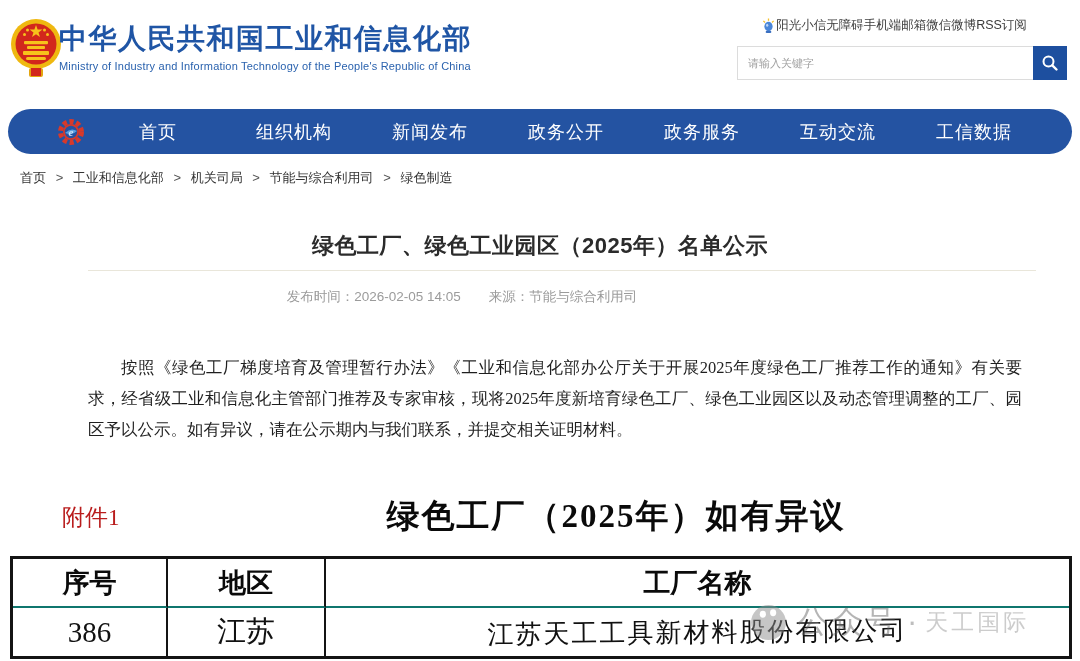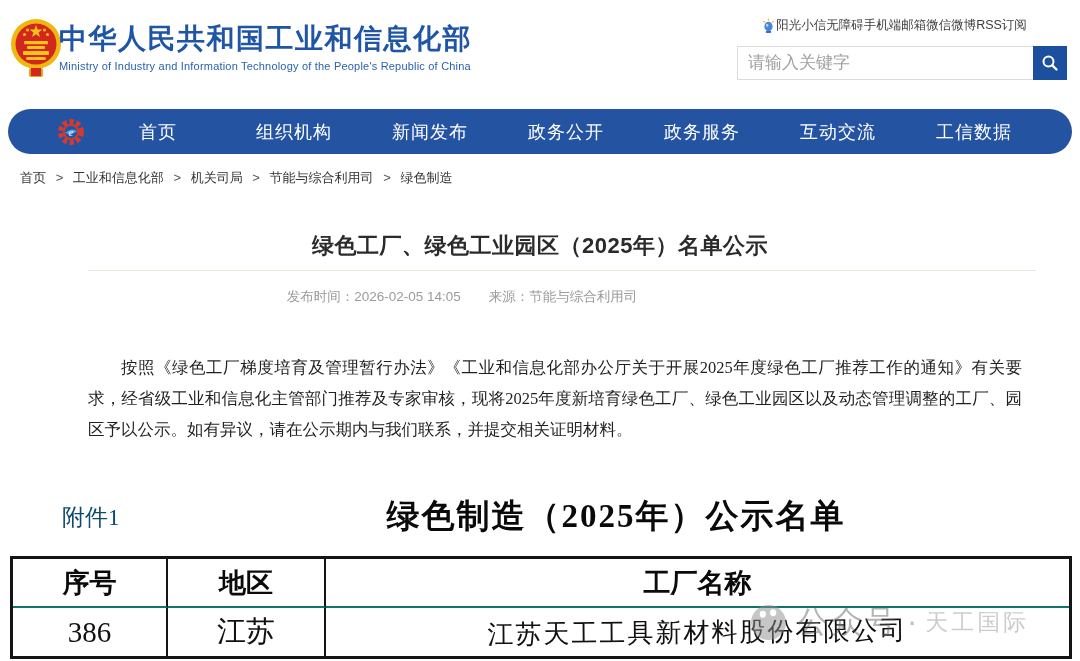--- a/index.html
+++ b/index.html
@@ -14,21 +14,21 @@
   .emblem { position:absolute; left:10px; top:17px; width:52px; height:62px; }
   .brand { position:absolute; left:59px; top:24px; }
   .brand-title { color:#1f55a5; font-size:28px; font-weight:bold; letter-spacing:1.5px; line-height:30px; }
   .brand-sub { color:#2a62ae; font-size:11px; margin-top:6px; letter-spacing:0.2px; }
 
   .top-links { position:absolute; left:729px; top:17px; width:330px; display:flex; align-items:center; justify-content:center; }
   .top-links a { color:#3c3c3c; font-size:12.5px; text-decoration:none; white-space:nowrap; }
   .sun-icon { width:15px; height:16px; display:inline-block; }
 
   .search-box { position:absolute; left:737px; top:46px; width:330px; height:34px; display:flex; }
-  .search-input { flex:1; height:34px; border:1px solid #dcdcdc; border-right:none; padding:0 10px; font-size:17px; color:#333; outline:none; font-family:"Liberation Sans",sans-serif; }
+  .search-input { flex:1; height:34px; border:1px solid #dcdcdc; border-right:none; padding:0 10px; font-size:11px; color:#333; outline:none; font-family:"Liberation Sans",sans-serif; }
   .search-input::placeholder { color:#a0a0a0; }
   .search-btn { width:34px; height:34px; background:#1d4f9f; border:none; display:flex; align-items:center; justify-content:center; cursor:pointer; }
 
   
   .nav { position:absolute; left:8px; top:109px; width:1064px; height:45px; background:#2453a2; border-radius:23px; display:flex; align-items:center; padding:0 30px; }
   .nav-logo { width:30px; height:30px; margin:0 4px 0 18px; position:relative; flex:0 0 auto; }
   .nav-items { flex:1; display:flex; }
   .nav-item { flex:1; text-align:center; color:#ffffff; font-size:18px; text-decoration:none; letter-spacing:1px; cursor:pointer; }
 
   
@@ -37,21 +37,21 @@
   .crumb-sep { color:#555; margin:0 6px; }
 
   
   .article-title { position:absolute; left:0; top:231px; width:1080px; text-align:center; font-size:22px; font-weight:bold; color:#2b2b2b; letter-spacing:0.5px; }
   .article-divider { position:absolute; left:88px; top:270px; width:948px; height:0; border-top:1px solid #e9e6da; }
   .article-meta { position:absolute; left:0; top:288px; width:924px; text-align:center; font-size:13.5px; color:#9b9b9b; }
   .meta-gap { display:inline-block; width:28px; }
   .article-body { position:absolute; left:88px; top:352px; width:934px; font-family:"Liberation Serif", serif; font-size:16.5px; line-height:31px; color:#1f1f1f; text-align:justify; text-indent:2em; }
 
   
-  .attach-label { position:absolute; left:62px; top:502px; font-family:"Liberation Serif", serif; font-size:23px; color:#0c4a6e; }
+  .attach-label { position:absolute; left:62px; top:502px; font-family:"Liberation Serif", serif; font-size:23px; color:#b91c1c; }
   .attach-title { position:absolute; left:160px; top:494px; width:912px; text-align:center; font-family:"Liberation Serif", serif; font-size:33px; font-weight:bold; color:#0a0a0a; letter-spacing:2px; }
 
   .doc-table { position:absolute; left:10px; top:556px; width:1062px; height:103px; border:3px solid #141414; display:grid; grid-template-columns:155px 158px 1fr; grid-template-rows:49px 1fr; background:#fff; }
   .doc-cell { display:flex; align-items:center; justify-content:center; border-right:2px solid #141414; }
   .doc-cell.last { border-right:none; }
   .doc-cell.hdr { border-bottom:2px solid #0f766e; font-weight:bold; font-size:27px; color:#0a0a0a; font-family:"Liberation Sans", sans-serif; }
   .doc-cell.data { font-family:"Liberation Serif", serif; font-size:29px; color:#111; }
   .doc-cell.data.name { font-size:26px; letter-spacing:2px; transform:rotate(-0.6deg); }
 
   
@@ -147,21 +147,21 @@
   </div>
 
   <div class="article-title">绿色工厂、绿色工业园区（2025年）名单公示</div>
   <div class="article-divider"></div>
   <div class="article-meta">
     <span>发布时间：</span><span>2026-02-05 14:05</span><span class="meta-gap"></span><span>来源：</span><span>节能与综合利用司</span>
   </div>
   <p class="article-body">按照《绿色工厂梯度培育及管理暂行办法》《工业和信息化部办公厅关于开展2025年度绿色工厂推荐工作的通知》有关要求，经省级工业和信息化主管部门推荐及专家审核，现将2025年度新培育绿色工厂、绿色工业园区以及动态管理调整的工厂、园区予以公示。如有异议，请在公示期内与我们联系，并提交相关证明材料。</p>
 
   <div class="attach-label">附件1</div>
-  <div class="attach-title">绿色制造（2025年）公示名单</div>
+  <div class="attach-title">绿色工厂（2025年）如有异议</div>
 
   <div class="doc-table">
     <div class="doc-cell hdr">序号</div>
     <div class="doc-cell hdr">地区</div>
     <div class="doc-cell hdr last">工厂名称</div>
     <div class="doc-cell data">386</div>
     <div class="doc-cell data">江苏</div>
     <div class="doc-cell data name last">江苏天工工具新材料股份有限公司</div>
   </div>
 

